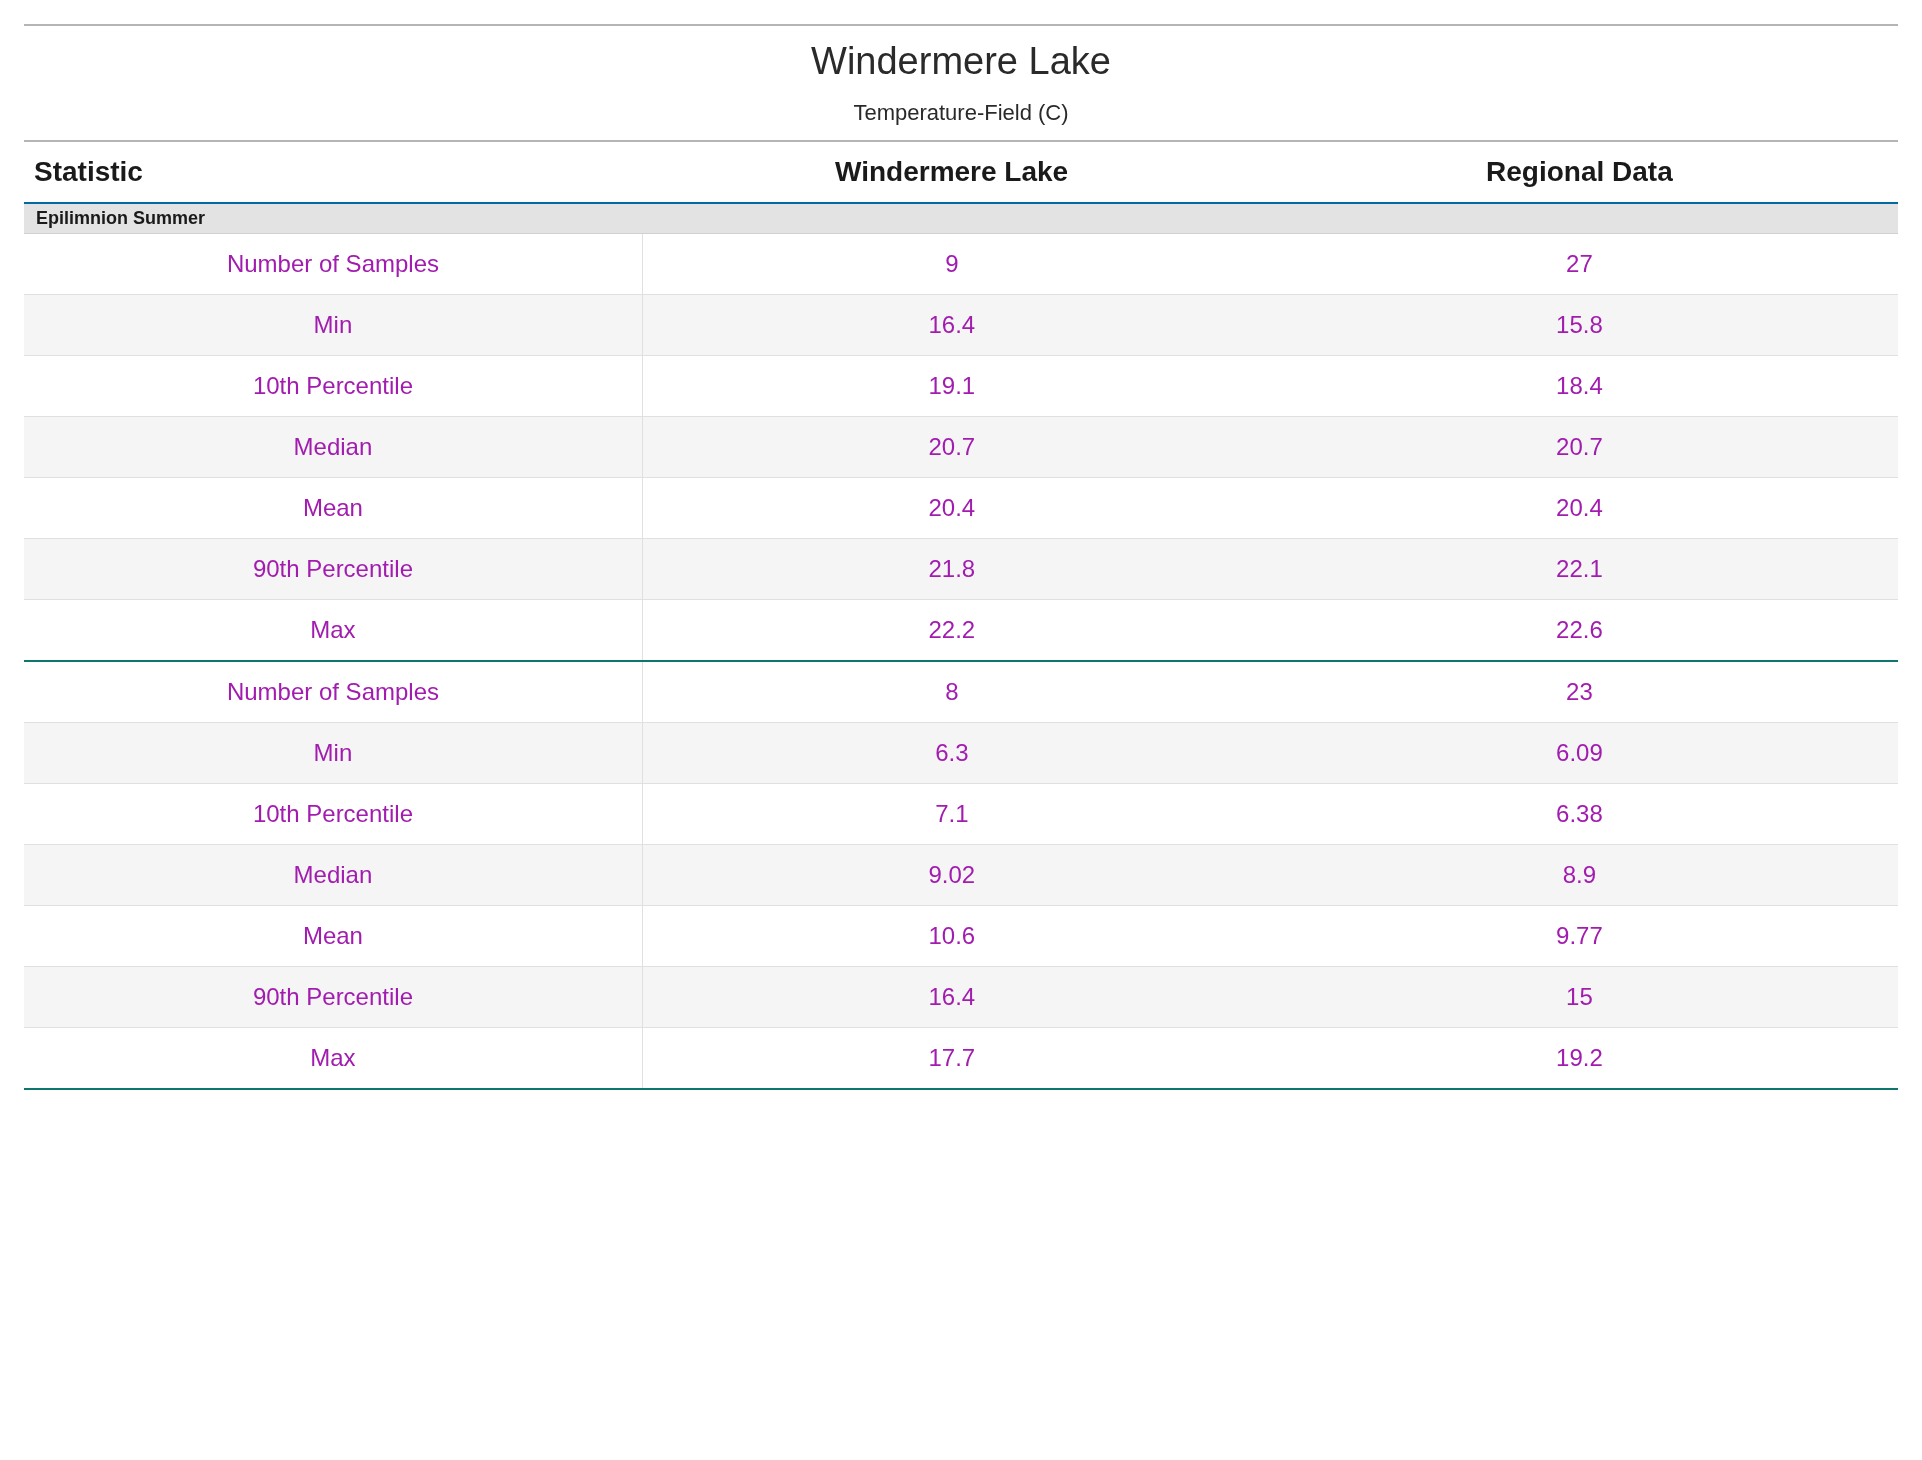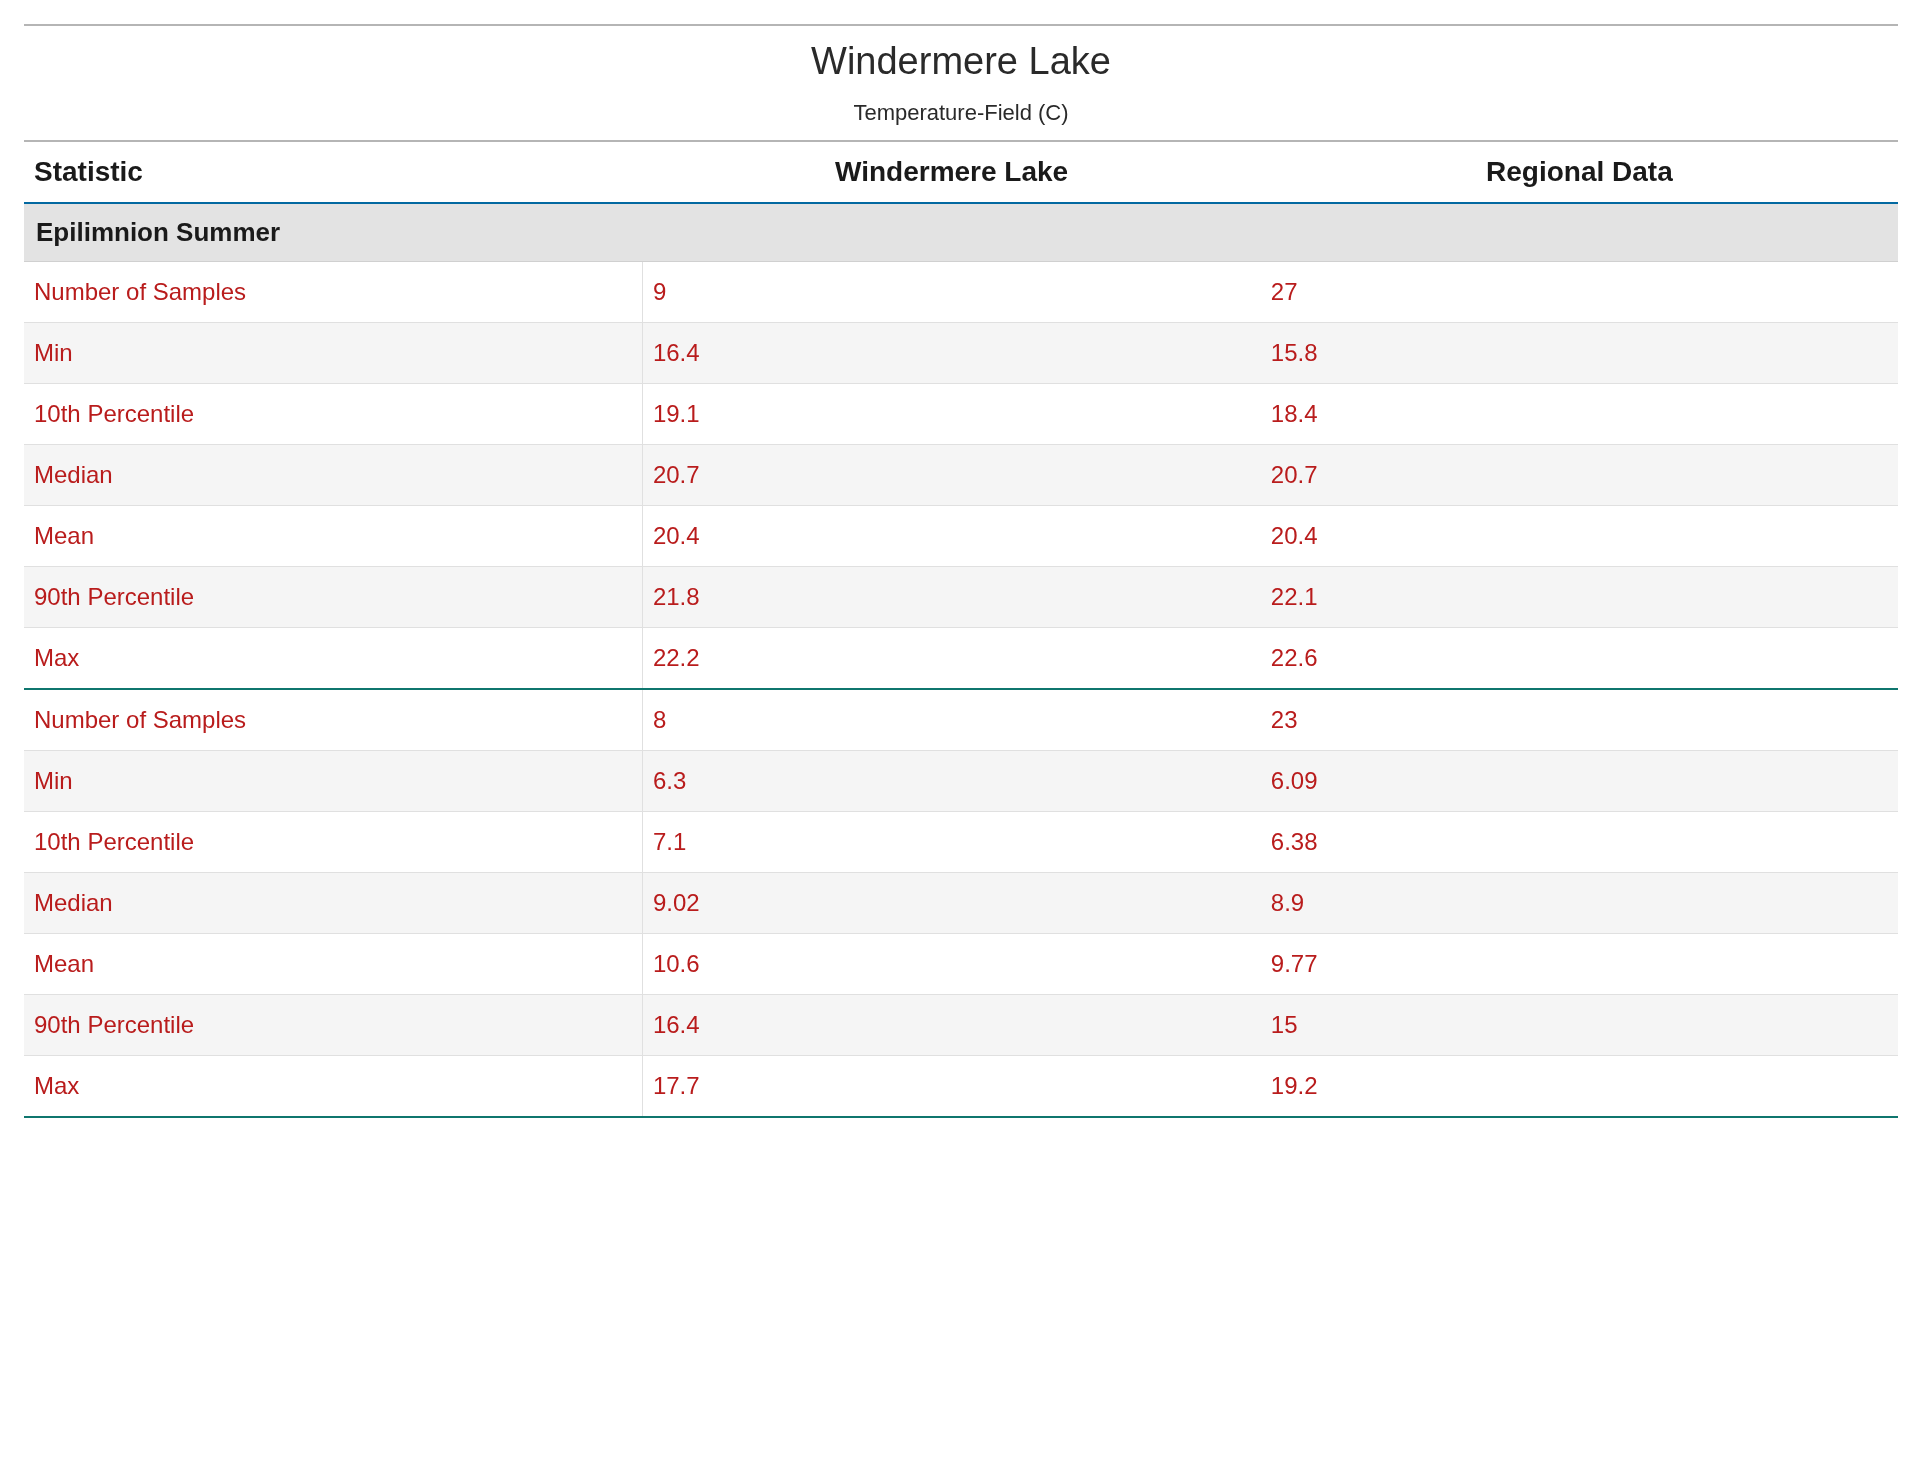--- a/index.html
+++ b/index.html
@@ -46,31 +46,32 @@
     font-weight: 700;
     color: #1a1a1a;
     padding: 14px 10px 14px 10px;
     border-bottom: 2px solid #0369a1;
   }
   table.data th.colhead.center {
     text-align: center;
   }
   table.data tr.section-row td {
     background: #e3e3e3;
-    font-size: 26px;
+    font-size: 18px;
     font-weight: 700;
     color: #1a1a1a;
-    padding: 13px 12px;
+    padding: 4px 12px;
     border-top: 1px solid #d0d0d0;
     border-bottom: 1px solid #d0d0d0;
   }
   table.data tr.data-row td {
     font-size: 24px;
     font-weight: 400;
-    color: #b91c1c;
+    color: #a21caf;
+    text-align: center;
     padding: 16px 10px;
     border-bottom: 1px solid #e0e0e0;
   }
   table.data tr.data-row td.stat-name {
     border-right: 1px solid #e0e0e0;
   }
   table.data tr.data-row.alt td {
     background: #f5f5f5;
   }
   table.data tr.data-row.last td {

